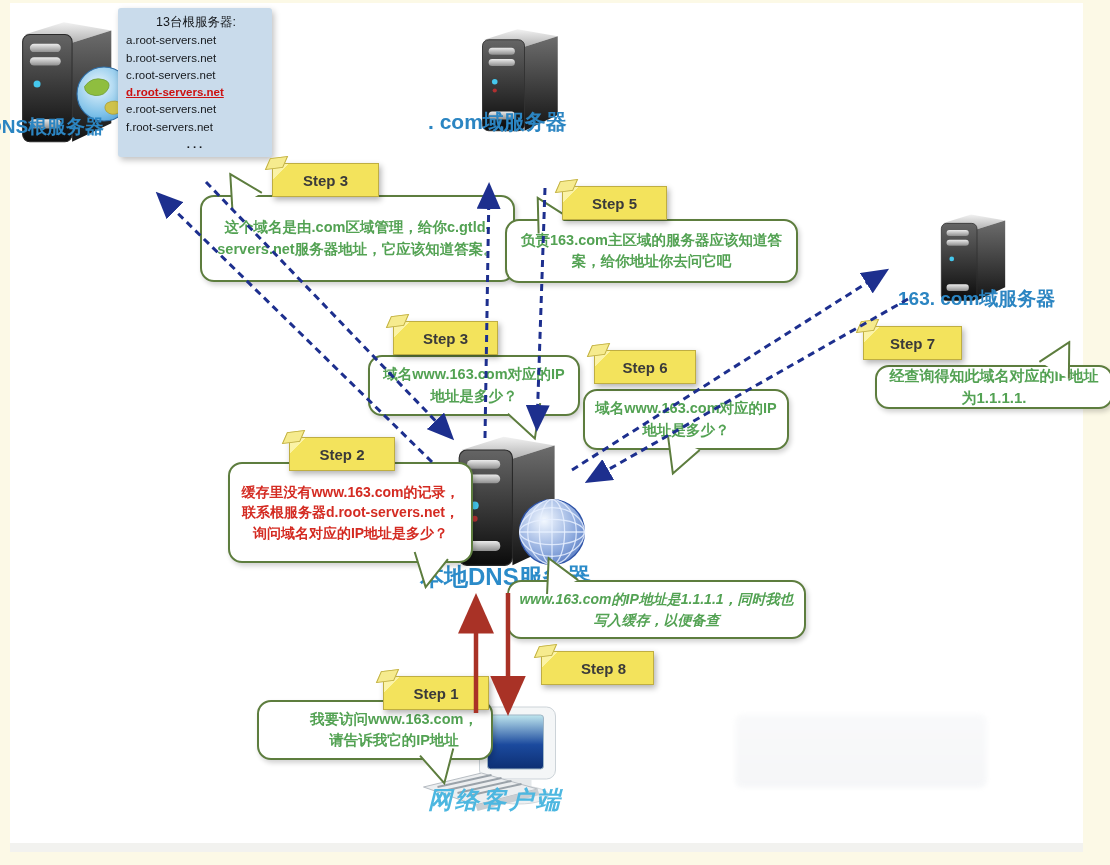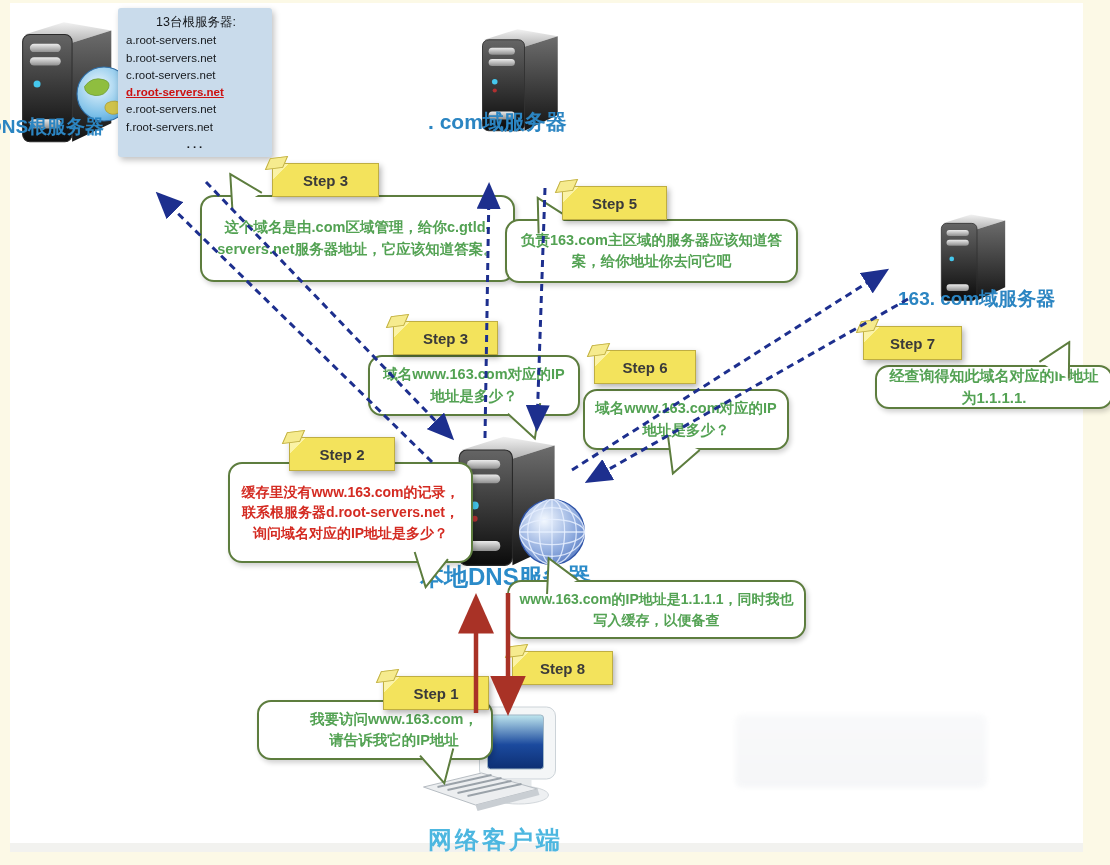--- a/index.html
+++ b/index.html
@@ -13,21 +13,21 @@
   .gray-band{position:absolute;left:10px;top:843px;width:1073px;height:9px;background:#f2f2ef;z-index:4;}
   .smudge{position:absolute;left:735px;top:714px;width:252px;height:74px;border-radius:8px;
           background:linear-gradient(180deg,#f4f5f7,#edeff2);opacity:.5;filter:blur(2px);z-index:6;}
 
   .node{position:absolute;z-index:10;}
   .server-label{position:absolute;z-index:12;color:#2b85c2;font-weight:bold;white-space:nowrap;}
   .label-root{left:-12px;top:114px;font-size:19px;}
   .label-com{left:428px;top:108px;font-size:21px;}
   .label-163{left:898px;top:286px;font-size:19px;}
   .label-local{left:420px;top:561px;font-size:24px;color:#2b8bc9;}
-  .label-client{left:428px;top:824px;font-size:24px;color:#4db7e0;letter-spacing:3px;}
+  .label-client{left:428px;top:784px;font-size:24px;color:#4db7e0;letter-spacing:3px;font-style:italic;}
 
   .listbox{position:absolute;background:#c9dbeb;border-radius:3px;box-shadow:2px 3px 6px rgba(0,0,0,.25);
            padding:6px 6px 4px 8px;z-index:12;color:#15181c;}
   .listbox .lb-title{font-weight:normal;font-size:12.5px;text-align:center;line-height:1.3;margin-bottom:2px;}
   .listbox .lb-item{font-size:11.5px;line-height:1.5;}
   .listbox .lb-item.hl{color:#cc1111;font-weight:bold;text-decoration:underline;}
   .listbox .lb-item.dots{text-align:center;font-weight:bold;letter-spacing:3px;}
   .box-root{left:118px;top:8px;width:140px;}
   .box-gtld{left:627px;top:6px;width:122px;}
 
@@ -195,21 +195,21 @@
     </svg>
   </div>
   <div class="server-label label-client">网络客户端</div>
 
   <div class="tag" style="left:272px;top:163px;width:105px;height:32px;">Step 3</div>
   <div class="tag" style="left:562px;top:186px;width:103px;height:32px;text-align:center;">Step 5</div>
   <div class="tag" style="left:393px;top:321px;width:103px;height:32px;">Step 3</div>
   <div class="tag" style="left:594px;top:350px;width:100px;height:32px;">Step 6</div>
   <div class="tag" style="left:863px;top:326px;width:97px;height:32px;">Step 7</div>
   <div class="tag" style="left:289px;top:437px;width:104px;height:32px;">Step 2</div>
-  <div class="tag" style="left:512px;top:651px;width:99px;height:32px;">Step 8</div>
+  <div class="tag" style="left:541px;top:651px;width:99px;height:32px;padding-left:12px;">Step 8</div>
   <div class="tag" style="left:383px;top:676px;width:104px;height:32px;">Step 1</div>
 
   <div class="bubble" style="left:200px;top:195px;width:315px;height:87px;">
     <span>这个域名是由.com区域管理，给你c.gtld-servers.net服务器地址，它应该知道答案。</span>
     <svg class="tail" style="left:16px;top:-28px;transform:rotate(-30deg);">
         <path d="M4,34 L20,2 L38,34" fill="#fff" stroke="#5d7d3e" stroke-width="2"></path>
       </svg>
   </div>
   <div class="bubble" style="left:505px;top:219px;width:293px;height:64px;">
     <span>负责163.com主区域的服务器应该知道答案，给你地址你去问它吧</span>
@@ -234,21 +234,21 @@
     <svg class="tail" style="right:26px;top:-28px;transform:rotate(30deg);">
         <path d="M4,34 L20,2 L38,34" fill="#fff" stroke="#5d7d3e" stroke-width="2"></path>
       </svg>
   </div>
   <div class="bubble red" style="left:228px;top:462px;width:245px;height:101px;font-size:14px;">
     <span>缓存里没有www.163.com的记录，联系根服务器d.root-servers.net，询问域名对应的IP地址是多少？</span>
     <svg class="tail" style="right:22px;bottom:-28px;transform:rotate(192deg);">
         <path d="M4,34 L20,2 L38,34" fill="#fff" stroke="#5d7d3e" stroke-width="2"></path>
       </svg>
   </div>
-  <div class="bubble" style="left:507px;top:580px;width:299px;height:59px;font-size:14px;">
+  <div class="bubble" style="left:507px;top:580px;width:299px;height:59px;font-size:14px;font-style:italic;">
     <span>www.163.com的IP地址是1.1.1.1，同时我也写入缓存，以便备查</span>
     <svg class="tail" style="left:26px;top:-28px;transform:rotate(-24deg);">
         <path d="M4,34 L20,2 L38,34" fill="#fff" stroke="#5d7d3e" stroke-width="2"></path>
       </svg>
   </div>
   <div class="bubble" style="left:257px;top:700px;width:236px;height:60px;padding-left:48px;">
     <span>我要访问www.163.com，请告诉我它的IP地址</span>
     <svg class="tail" style="right:30px;bottom:-28px;transform:rotate(168deg);">
         <path d="M4,34 L20,2 L38,34" fill="#fff" stroke="#5d7d3e" stroke-width="2"></path>
       </svg>

